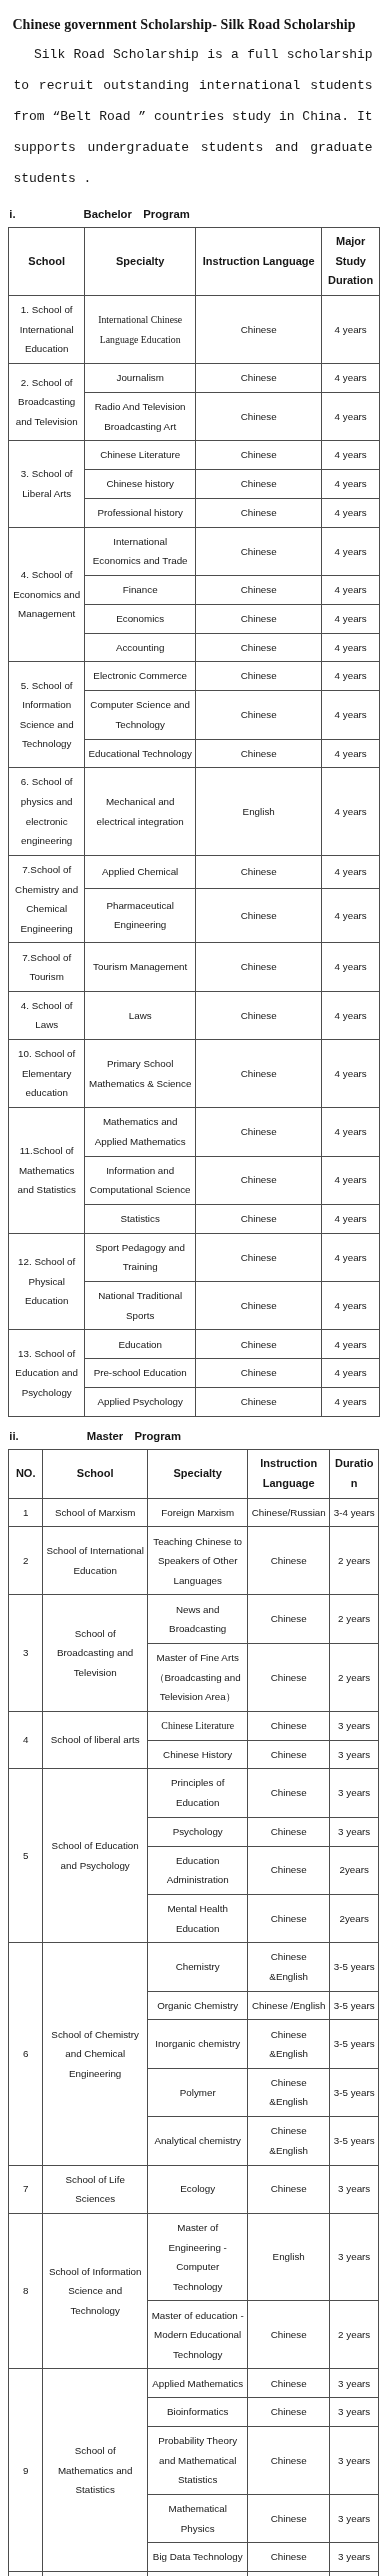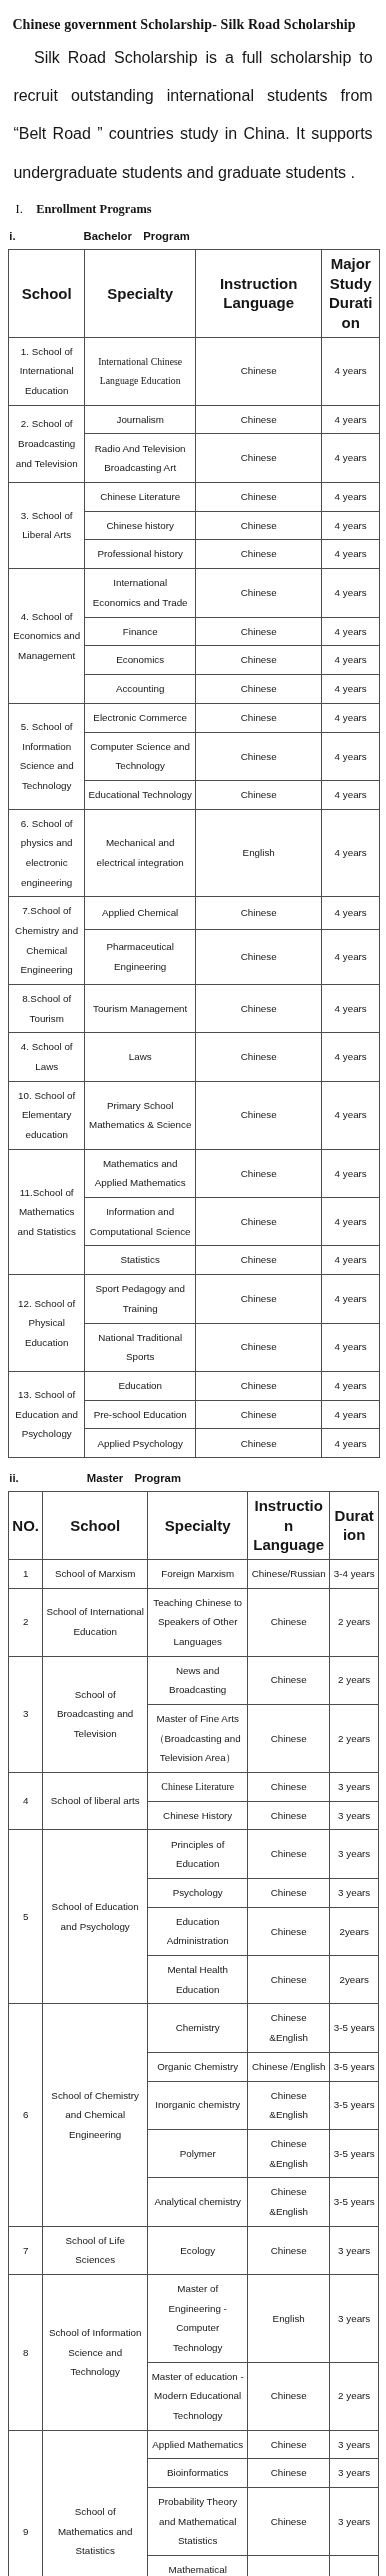--- a/index.html
+++ b/index.html
@@ -5,22 +5,22 @@
   html,body{margin:0;padding:0;background:#ffffff;}
   body{width:386px;font-family:"Liberation Sans",sans-serif;color:#161616;}
   .doc{padding:4.1px 0 8.2px 0;}
 
   .doc-title{
     font-family:"Liberation Serif",serif;
     font-size:14px;font-weight:bold;
     margin:13.4px 12.4px 3.1px 12.4px;letter-spacing:0.1px;
   }
   .intro{
-    font-family:Liberation Sans, sans-serif;
-    font-size:16px;line-height:2.4;text-align:justify;
+    font-family:Liberation Mono, monospace;
+    font-size:13px;line-height:2.4;text-align:justify;
     margin:5.2px 13.4px 3.1px 13.4px;text-indent:20.6px;
   }
   .enroll-heading{
     font-family:"Liberation Serif",serif;
     font-size:12.4px;margin:9.3px 0 5.2px 15.5px;
   }
   .enroll-heading .num{font-weight:normal;margin-right:13.4px;}
   .enroll-heading .ttl{font-weight:bold;}
 
   .prog-section{margin-top:3.1px;}
@@ -34,35 +34,32 @@
     border-collapse:collapse;table-layout:fixed;
     width:371px;margin-left:8.2px;background:#fff;
   }
   table.program th, table.program td{
     border:1px solid #4d4d4d;
     text-align:center;vertical-align:middle;
     font-size:9.8px;line-height:19.6px;
     padding:4.1px 3.1px;
     word-wrap:break-word;overflow-wrap:break-word;
   }
-  table.program th{font-weight:bold;font-size:15px;text-align:center;}
+  table.program th{font-weight:bold;font-size:11px;text-align:center;}
   td.serif-cell{font-family:"Liberation Serif",serif;margin-top:23px;}
 </style>
 </head>
 <body>
 
 <div class="doc">
 
   <div class="doc-title">Chinese government Scholarship- Silk Road Scholarship</div>
 
   <p class="intro">Silk Road Scholarship is a full scholarship to recruit outstanding international students from “Belt Road ” countries study in China. It supports undergraduate students and graduate students .</p>
 
-  <div class="enroll-heading">
-    <span class="num">I.</span><span class="ttl">Enrollment Programs</span>
-  </div>
 
   <div class="prog-section">
     <div class="prog-heading">
       <span class="num">i.</span><span class="ttl">Bachelor Program</span>
     </div>
     <table class="program">
         <colgroup>
           <col style="width: 76px;">
           <col style="width: 111px;">
           <col style="width: 126px;">
@@ -158,21 +155,21 @@
             <td>Applied Chemical</td>
             <td>Chinese</td>
             <td>4 years</td>
           </tr>
           <tr>
             <td>Pharmaceutical Engineering</td>
             <td>Chinese</td>
             <td>4 years</td>
           </tr>
           <tr>
-            <td rowspan="1">8.School of Tourism</td>
+            <td rowspan="1">7.School of Tourism</td>
             <td>Tourism Management</td>
             <td>Chinese</td>
             <td>4 years</td>
           </tr>
           <tr>
             <td rowspan="1">4. School of Laws</td>
             <td>Laws</td>
             <td>Chinese</td>
             <td>4 years</td>
           </tr>

